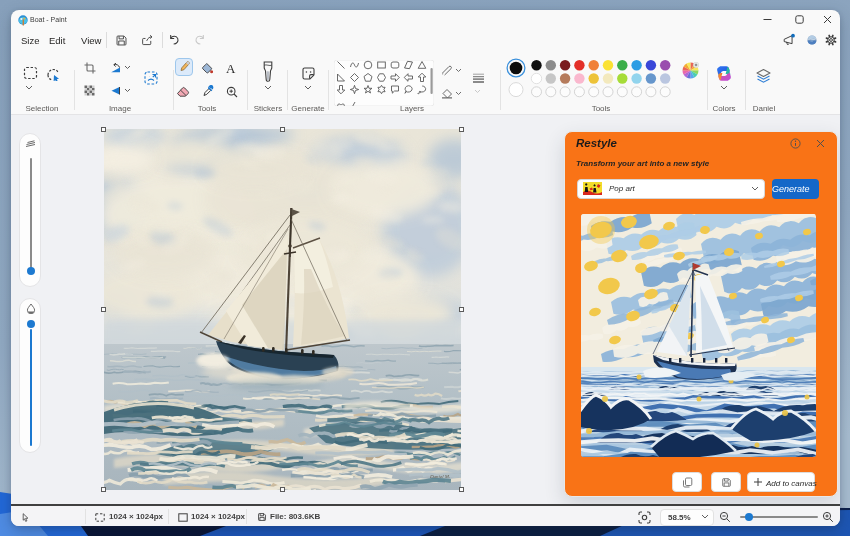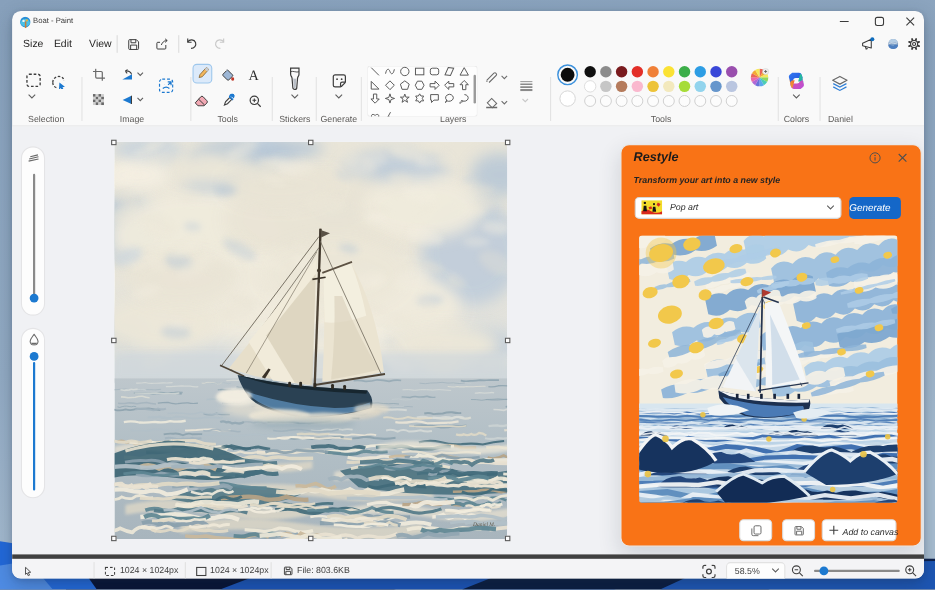--- a/index.html
+++ b/index.html
@@ -11,21 +11,21 @@
 .menuitem { top:25px; font-size:9.5px; color:#201f1e; }
 .vdiv { width:1px; background:#dcdcdc; }
 .glabel { font-size:8px; color:#5c5a58; top:94px; text-align:center; position:absolute; }
 .tdiv { top:60px; height:40px; width:1px; background:#e3e3e3; position:absolute; }
 #toolbarline { left:0; top:104px; width:829px; height:1px; background:#e4e4e6; }
 #content { left:0; top:105px; width:829px; height:389px; background:#f0f1f4; }
 #canvas { left:93px; top:14px; width:357px; height:361px; background:#fff; }
 .handle { width:5px; height:5px; background:#fdfdfd; border:1px solid #5a5a5a; position:absolute; }
 .sliderbox { left:8px; width:22px; background:#fdfdfd; border:1px solid #e4e4e6; border-radius:11px; position:absolute; }
 #panel { left:553px; top:16px; width:274px; height:366px; background:#f97316; border:1px solid #e8e8e8; border-radius:8px; box-shadow:0 8px 20px rgba(40,50,70,.16);font-style:italic; }
-#statusbar { left:0; top:494px; width:839px; height:22px; background:#f4f4f6; border-top:4px solid #404040; font-size:8px; color:#3f3f3f; }
+#statusbar { left:0; top:494px; width:839px; height:22px; background:#f4f4f6; border-top:2px solid #404040; font-size:8px; color:#3f3f3f;font-weight:bold; }
 .sdiv { top:3px; height:15px; width:1px; background:#e2e2e2; position:absolute; }
 .stxt { top:6px; position:absolute; white-space:nowrap; }
 </style>
 </head>
 <body>
 <svg id="wallpaper" class="abs" viewBox="0 0 850 536" style="left:0;top:0;width:850px;height:536px">
   <defs>
     <linearGradient id="wg" x1="0" y1="0" x2="0.25" y2="1">
       <stop offset="0" stop-color="#87a0bb"></stop>
       <stop offset="0.6" stop-color="#92aac3"></stop>

